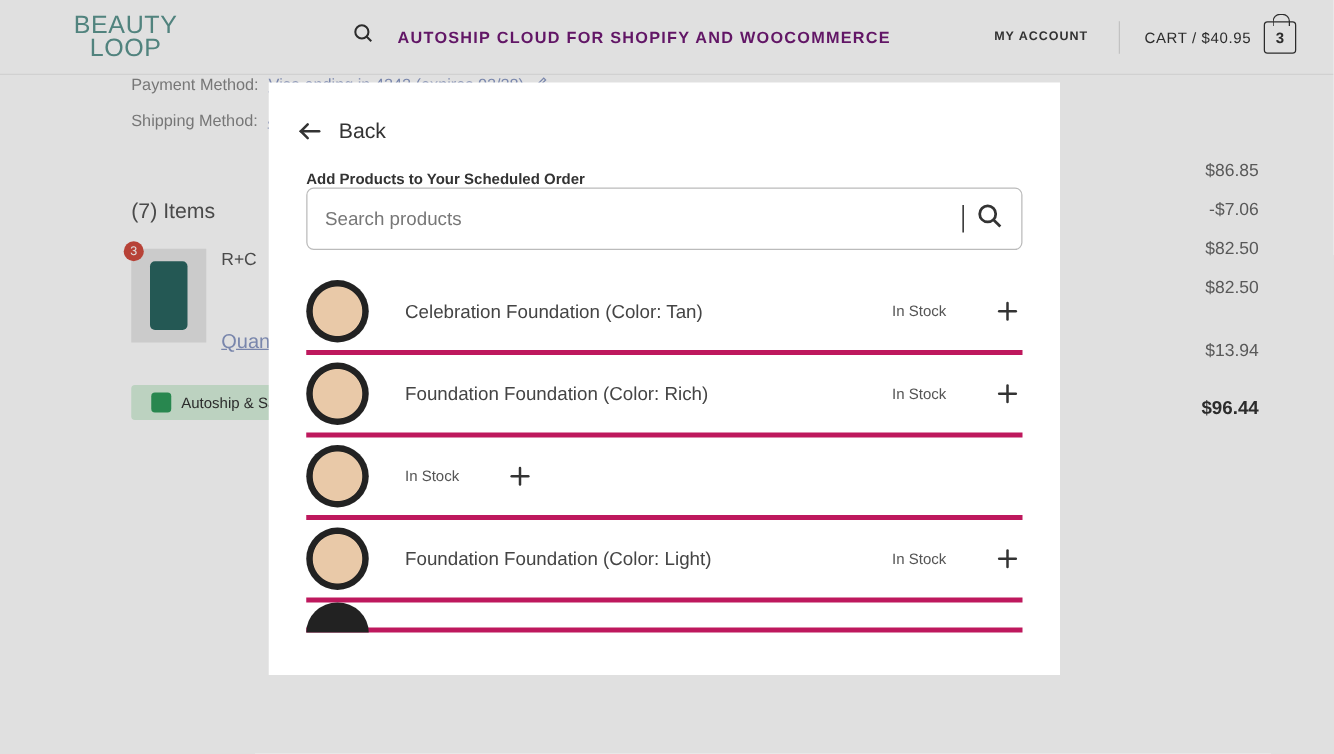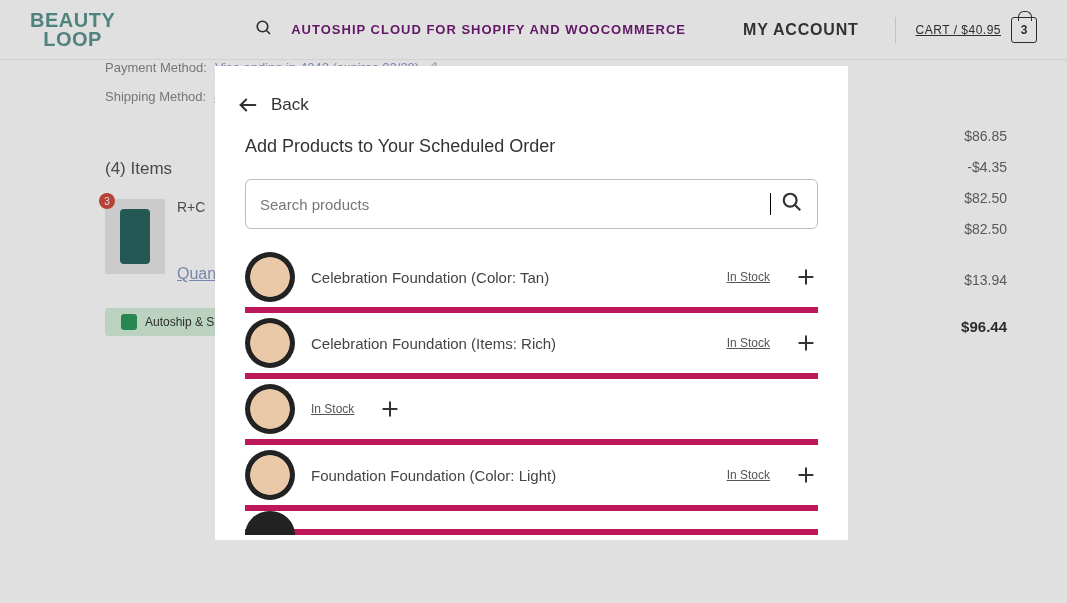--- a/index.html
+++ b/index.html
@@ -16,51 +16,52 @@
       height: 60px;
       background: #fff;
       border-bottom: 1px solid #eee;
       display: flex;
       align-items: center;
       padding: 0 30px;
       position: relative;
       z-index: 1;
     }
     .logo {
-      font-weight: 700;
+      font-weight: 400;
       font-size: 20px;
       line-height: 0.95;
       color: #5d9690;
       letter-spacing: 0.5px;
+      margin-left: 29px;
     }
     .logo .line1 { display: block; }
     .logo .line2 { display: block; text-align: center; }
     .search-icon-top { margin: 0 18px 0 140px; }
     .brand-title {
       font-size: 13px;
       letter-spacing: 1px;
       font-weight: 700;
       color: #701a75;
     }
     .spacer { flex: 1; }
     .my-account {
-      font-size: 16px;
+      font-size: 10px;
       font-weight: 700;
       letter-spacing: 0.8px;
       color: #3a3a3a;
-      margin-right: 36px;
+      margin-right: 24px;
     }
     .cart-wrap {
       display: flex;
       align-items: center;
       gap: 10px;
       border-left: 1px solid #ddd;
       padding-left: 20px;
     }
-    .cart-text { font-size: 12px; letter-spacing: 0.5px; text-decoration: underline; }
+    .cart-text { font-size: 12px; letter-spacing: 0.5px; }
     .cart-bag {
       width: 26px; height: 26px; border: 1.5px solid #333; border-radius: 3px;
       display: flex; align-items: center; justify-content: center;
       font-size: 12px; font-weight: 700;
       position: relative;
     }
     .cart-bag::before {
       content: ""; position: absolute; top: -7px; left: 6px; width: 12px; height: 9px;
       border: 1.5px solid #333; border-bottom: none; border-radius: 6px 6px 0 0;
     }
@@ -103,43 +104,43 @@
     }
     .modal {
       position: absolute; top: 66px; left: 215px; width: 633px; height: 474px;
       background: #fff; z-index: 10;
       display: flex; flex-direction: column;
       padding: 28px 0 0 0;
     }
     .modal-header { display: flex; align-items: center; gap: 12px; padding: 0 30px 20px 22px; }
     .back-arrow { display: inline-flex; }
     .back-text { font-size: 17px; color: #333; }
-    .modal-title { font-size: 18px; color: #333; margin-bottom: 22px; padding: 0 30px; }
+    .modal-title { font-size: 12px; color: #333; padding: 0 30px; font-weight: bold; }
     .search-box {
       display: flex; align-items: center; border: 1px solid #bbb;
       border-radius: 6px; height: 50px; margin: 0 30px 18px 30px;
       padding: 0 14px; gap: 10px;
     }
     .search-input {
       flex: 1; border: none; outline: none; font-size: 15px; color: #555;
     }
     .search-input::placeholder { color: #777; }
     .text-cursor { width: 1px; height: 22px; background: #000; display: inline-block; }
     .product-list { flex: 1; overflow: hidden; padding: 0 30px; }
     .product-row {
-      display: flex; align-items: center; gap: 16px;
-      border-bottom: 6px solid #be185d; height: 66px;
+      display: flex; align-items: center; gap: 29px;
+      border-bottom: 4px solid #be185d; height: 66px;
     }
     .prod-thumb {
       width: 50px; height: 50px; border-radius: 50%;
       background: radial-gradient(circle at 50% 50%, #e9c9a8 0 55%, #222 57% 70%, #111 72% 100%);
       flex-shrink: 0;
     }
     .prod-name { flex: 1; font-size: 15px; color: #444; }
-    .stock { font-size: 12px; color: #555; margin-right: 8px; text-decoration: underline; }
+    .stock { font-size: 12px; color: #555; margin-right: 8px; }
     .plus-btn { width: 24px; height: 24px; display: flex; align-items: center; justify-content: center; cursor: pointer; }
     .last-partial { height: 24px; display: flex; align-items: flex-start; }
     .last-partial .prod-thumb { height: 24px; border-radius: 50% 50% 0 0 / 100% 100% 0 0; background: #222; }
   </style>
 </head>
 <body>
 
 <div class="topbar">
   <div class="logo">
     <span class="line1">BEAUTY</span>
@@ -171,42 +172,42 @@
     </div>
     <div class="bg-row" style="margin-top:14px;">
       <span>Shipping Method:</span>
       <span class="bg-link">4260 Harlan Suite 1, Denver CO, 30313, US</span>
       <span><svg width="12" height="12" viewBox="0 0 24 24" fill="none" stroke="#8a99c4" stroke-width="2">
             <path d="M3 21l4-1 12-12-3-3L4 17l-1 4z"></path>
           </svg></span>
     </div>
   </div>
   <div class="items-row">
-    <span>(4) Items</span>
+    <span>(7) Items</span>
   </div>
   <div class="item-block">
     <div class="thumb">
       <span class="badge-q">3</span>
       <div class="thumb-bottle"></div>
     </div>
     <div>
       <div class="item-name">R+C</div>
       <div class="bg-link qty-link">Quant</div>
     </div>
   </div>
   <div class="discount-chip">
     <span class="chip-icon"></span>
     <span>Autoship &amp; Save</span>
   </div>
   <div class="totals">
     <div class="trow">
         <span>$86.85</span>
       </div>
     <div class="trow">
-        <span>-$4.35</span>
+        <span>-$7.06</span>
       </div>
     <div class="trow">
         <span>$82.50</span>
       </div>
     <div class="trow">
         <span>$82.50</span>
       </div>
     <div class="trow" style="margin-top:35px;">
         <span>$13.94</span>
       </div>
@@ -246,21 +247,21 @@
       <div class="stock">In Stock</div>
       <div class="plus-btn">
         <svg width="20" height="20" viewBox="0 0 24 24" stroke="#333" stroke-width="2.4" stroke-linecap="round">
             <line x1="12" y1="4" x2="12" y2="20"></line>
             <line x1="4" y1="12" x2="20" y2="12"></line>
           </svg>
       </div>
     </div>
     <div class="product-row">
       <div class="prod-thumb"></div>
-      <div class="prod-name">Celebration Foundation (Items: Rich)</div>
+      <div class="prod-name">Foundation Foundation (Color: Rich)</div>
       <div class="stock">In Stock</div>
       <div class="plus-btn">
         <svg width="20" height="20" viewBox="0 0 24 24" stroke="#333" stroke-width="2.4" stroke-linecap="round">
             <line x1="12" y1="4" x2="12" y2="20"></line>
             <line x1="4" y1="12" x2="20" y2="12"></line>
           </svg>
       </div>
     </div>
     <div class="product-row">
       <div class="prod-thumb"></div>

